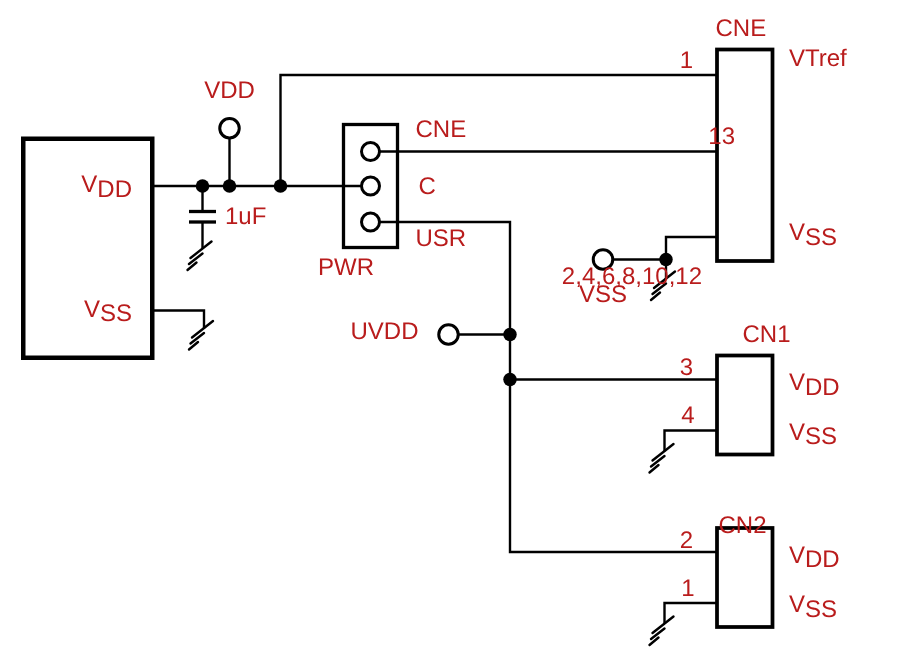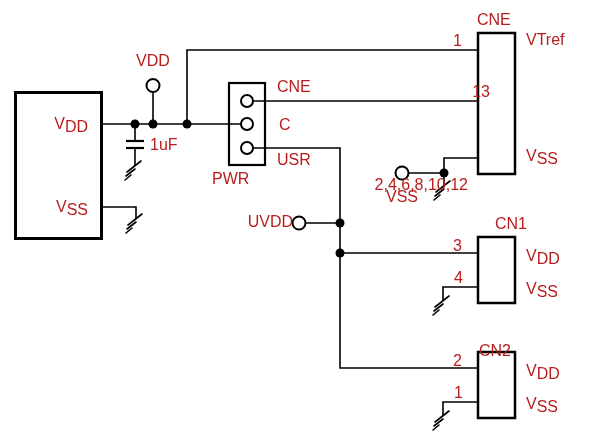--- a/index.html
+++ b/index.html
@@ -100,21 +100,21 @@
 
   <div class="lbl ctr" style="left:133px;top:53px;width:40px;">VDD</div>
 
   <div class="lbl" style="left:150px;top:137px;">1uF</div>
 
   <div class="lbl" style="left:277px;top:79px;">CNE</div>
   <div class="lbl" style="left:279px;top:117px;">C</div>
   <div class="lbl" style="left:277px;top:152px;text-align:right;">USR</div>
   <div class="lbl" style="left:212px;top:171px;">PWR</div>
 
-  <div class="lbl ra" style="left:241px;top:214px;width:52px;">UVDD</div>
+  <div class="lbl ra" style="left:227px;top:214px;width:52px;">UVDD</div>
   <div class="lbl ctr" style="left:382px;top:189px;width:40px;">VSS</div>
 
   <div class="lbl ra" style="left:358px;top:137px;width:110px;margin-top:40px;">2,4,6,8,10,12</div>
   <div class="lbl ra" style="left:442px;top:33px;width:20px;">1</div>
   <div class="lbl ra" style="left:442px;top:84px;width:22px;margin-left:26px;">13</div>
   <div class="lbl" style="left:477px;top:12px;">CNE</div>
   <div class="lbl" style="left:526px;top:32px;">VTref</div>
   <div class="lbl" style="left:526px;top:148px;"><span>V</span><span class="sub">SS</span></div>
 
   <div class="lbl" style="left:495px;top:216px;">CN1</div>

